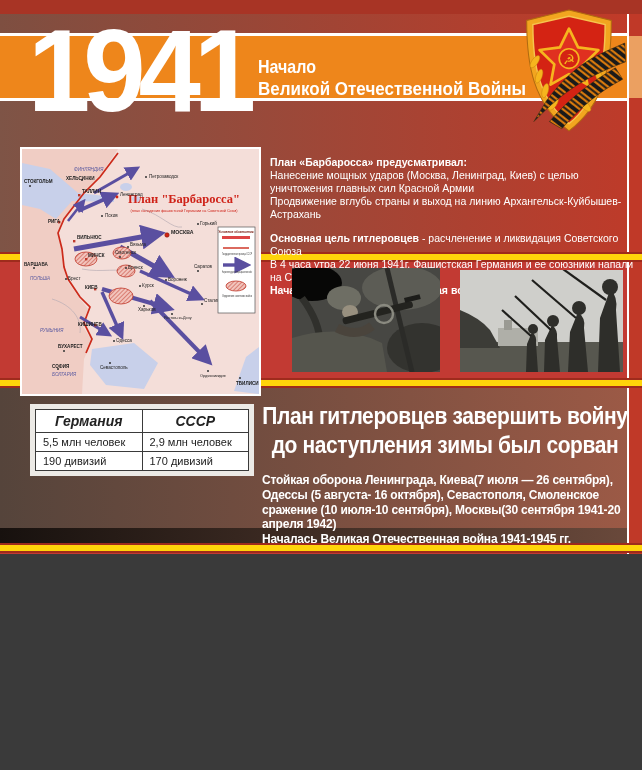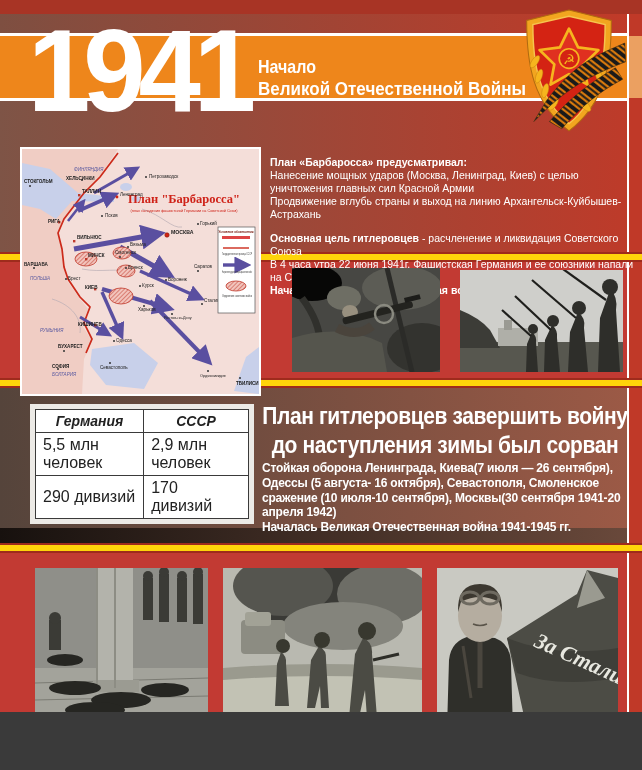--- a/index.html
+++ b/index.html
@@ -1,16 +1,16 @@
 <!DOCTYPE html>
 <html><head>
 <meta charset="utf-8">
 <style>
   html,body{margin:0;padding:0;background:#3a3a3a;}
-  #poster{position:relative;width:642px;height:712px;overflow:hidden;
+  #poster{position:relative;width:642px;height:554px;overflow:hidden;
     font-family:"Liberation Sans",sans-serif;background:#c23a33;}
   .abs{position:absolute;}
   
   .strip-top{left:0;top:0;width:642px;height:14px;background:#a83425;}
   .grad1{left:0;top:14px;width:642px;height:19px;background:linear-gradient(90deg,#7e4f41,#c23a28);}
   .hair-a{left:0;top:33px;width:642px;height:3px;background:#ffffff;z-index:1;}
   .band-orange{left:0;top:36px;width:642px;height:62px;background:#ee861b;}
   .hair-b{left:0;top:98px;width:642px;height:3px;background:#ffffff;z-index:1;}
   .grad2{left:0;top:101px;width:642px;height:151px;background:linear-gradient(90deg,#7e5446,#bf3a29);}
   .yellowline{left:0;width:642px;height:10px;background:#ffd40a;
@@ -42,26 +42,26 @@
   .ph-b{left:460px;top:270px;width:163px;height:102px;}
   .ph-c{left:35px;top:568px;width:173px;height:162px;}
   .ph-d{left:223px;top:568px;width:199px;height:162px;}
   .ph-e{left:437px;top:568px;width:181px;height:162px;}
   
   .forces{left:30px;top:404px;width:224px;z-index:4;background:#eceae6;padding:5px;box-sizing:border-box;}
   .forces table{width:100%;border-collapse:collapse;background:#fff;color:#222;}
   .forces td,.forces th{border:1px solid #3a3a3a;padding:3px 7px;text-align:left;}
   .forces .ttl{font-style:italic;font-weight:bold;font-size:12px;text-align:center;padding:4px;}
   .forces th{font-style:italic;font-weight:bold;font-size:14px;text-align:center;}
-  .forces td{font-size:16px;}
+  .forces td{font-size:11px;}
   
   .winter{left:262px;top:402px;width:366px;z-index:4;color:#fff;}
   .winter .head{font-weight:900;font-size:21px;line-height:1.12;text-align:center;letter-spacing:-0.4px;
     transform:scaleY(1.18);transform-origin:top center;}
-  .winter .body{margin-top:12px;font-weight:bold;font-size:12px;line-height:1.23;letter-spacing:-0.2px;}
+  .winter .body{margin-top:24px;font-weight:bold;font-size:12px;line-height:1.23;letter-spacing:-0.2px;}
 </style>
 </head>
 <body>
 
 <div id="poster">
 
   <div class="abs strip-top"></div>
   <div class="abs grad1"></div>
   <div class="abs band-orange"></div>
   <div class="abs hair-a"></div>
@@ -300,21 +300,21 @@
       <tbody>
       <tr>
         <th>Германия</th>
         <th>СССР</th>
       </tr>
       <tr>
             <td>5,5 млн человек</td>
             <td>2,9 млн человек</td>
           </tr>
       <tr>
-            <td>290 дивизий</td>
+            <td>190 дивизий</td>
             <td>170 дивизий</td>
           </tr>
     </tbody>
       </table>
   </div>
 
   <div class="abs winter">
     <div class="head">
       <div>План гитлеровцев завершить войну</div>
       <div>до  наступления зимы был сорван</div>

